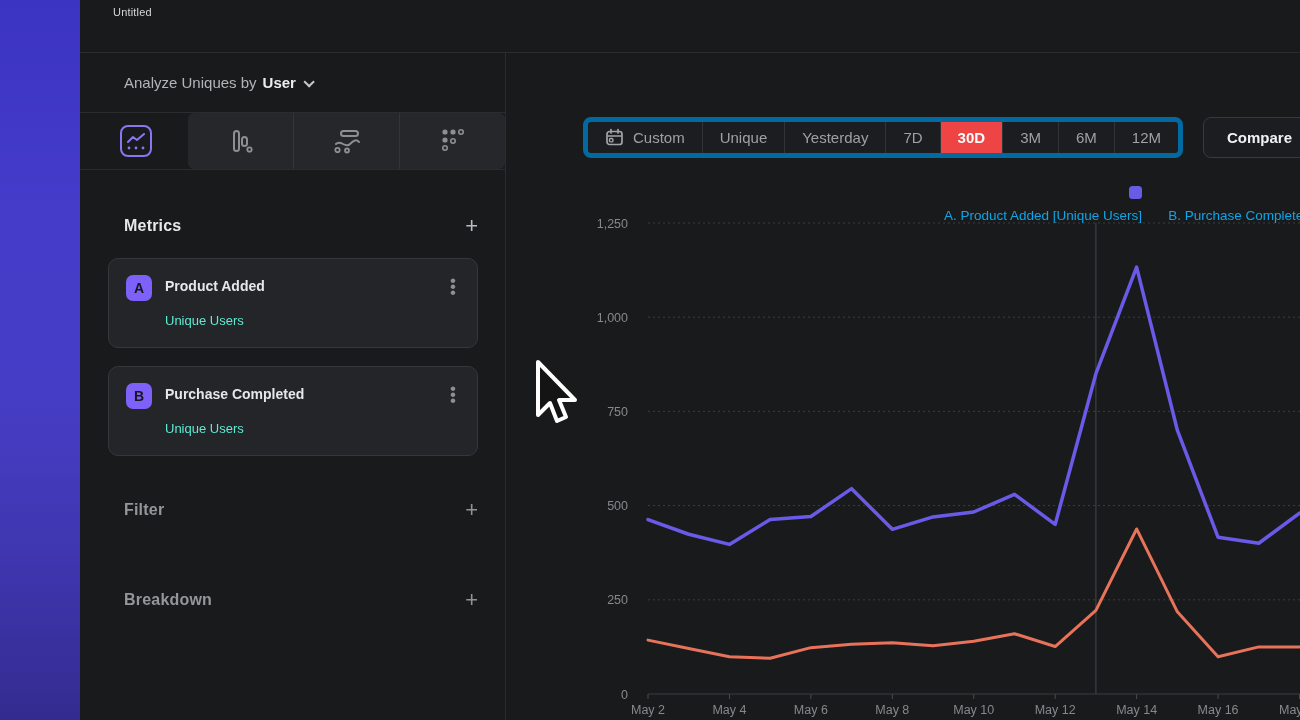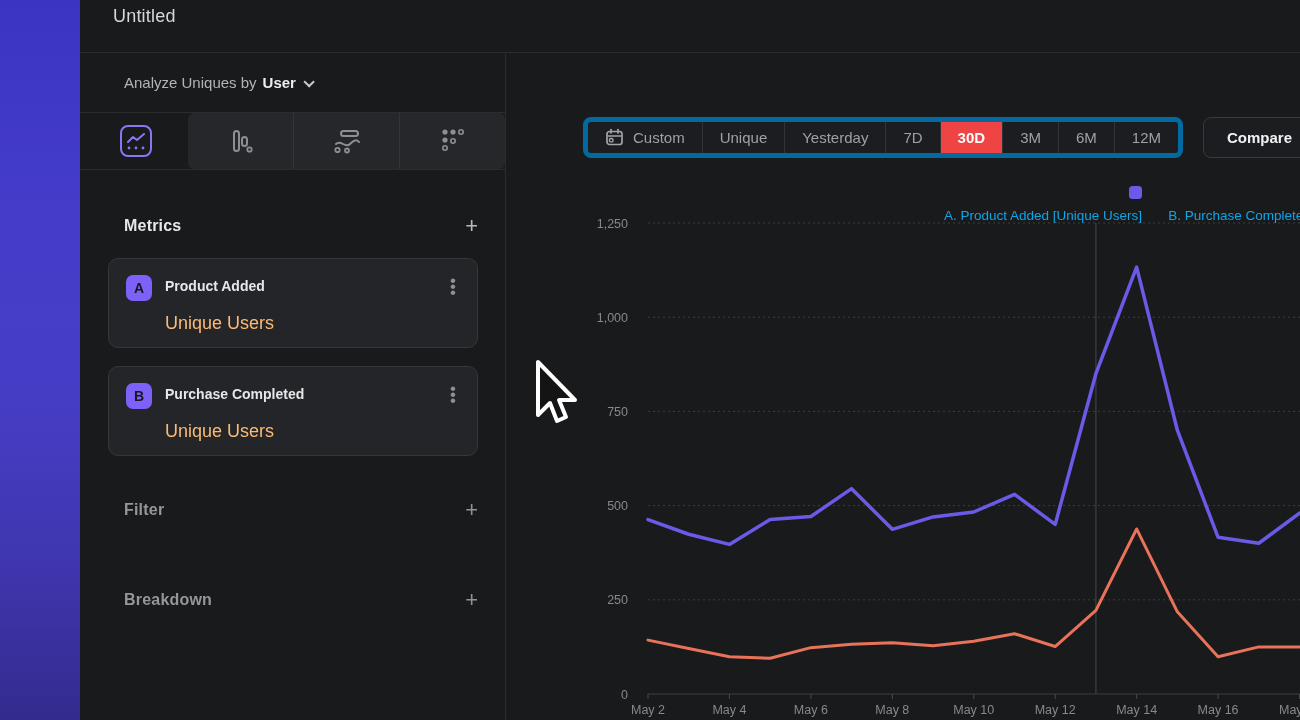--- a/index.html
+++ b/index.html
@@ -5,21 +5,21 @@
   * { margin:0; padding:0; box-sizing:border-box; }
   html,body { background:#0e0f10; }
   body { font-family:"Liberation Sans", sans-serif; }
   #stage { position:relative; width:1300px; height:720px; overflow:hidden; background:#191a1c; }
 
   
   .left-strip { position:absolute; left:0; top:0; width:80px; height:720px;
     background:linear-gradient(180deg,#3b33c2 0%,#453cca 30%,#463dc6 55%,#3e35ad 80%,#342b8f 100%); }
 
   
-  .top-title { position:absolute; left:113px; top:6px; font-size:18px; color:#d6d7d9; letter-spacing:.2px; }
+  .top-title { position:absolute; left:113px; top:6px; font-size:11px; color:#d6d7d9; letter-spacing:.2px; }
   .h-div { position:absolute; height:1px; background:#2b2c2e; }
   .div-top { left:80px; top:52px; width:1220px; }
   .div-analyze { left:80px; top:112px; width:425px; }
   .div-tabs { left:80px; top:169px; width:425px; }
   .v-div { position:absolute; left:505px; top:52px; width:1px; height:668px; background:#2b2c2e; }
 
   
   .analyze-row { position:absolute; left:124px; top:74px; font-size:15px; color:#b3b4b7; white-space:nowrap; }
   .analyze-row b { color:#ededef; font-weight:700; margin-left:6px; }
   .chev { display:inline-block; margin-left:7px; width:8px; height:8px; border-right:2px solid #c8c9cb; border-bottom:2px solid #c8c9cb; transform:rotate(45deg) translateY(-3px); }
@@ -37,21 +37,21 @@
   .filter-head { top:500px; } .filter-head .lbl { color:#95969a; }
   .breakdown-head { top:590px; } .breakdown-head .lbl { color:#95969a; }
   .plus { font-size:22px; font-weight:400; color:#b9babd; line-height:20px; cursor:default; }
   .filter-head .plus, .breakdown-head .plus { color:#919295; }
 
   .metric-card { position:absolute; left:108px; width:370px; height:90px; background:#232528; border:1px solid #36373a; border-radius:10px; }
   .card-a { top:258px; } .card-b { top:366px; }
   .badge { position:absolute; left:17px; top:16px; width:26px; height:26px; border-radius:7px;
     display:flex; align-items:center; justify-content:center; font-size:14px; font-weight:700; color:#17181b; }
   .m-title { position:absolute; left:56px; top:19px; font-size:14px; font-weight:700; color:#e6e7e9; }
-  .m-sub { position:absolute; left:56px; top:54px; font-size:18px; color:#fdba74; }
+  .m-sub { position:absolute; left:56px; top:54px; font-size:13px; color:#5eead4; }
   .kebab { position:absolute; right:18px; top:17px; color:#8e8f93; font-size:17px; letter-spacing:0; line-height:9px; text-align:center; width:12px; }
   .kebab span { display:block; height:6px; }
 
   
   .timebar { position:absolute; left:583px; top:117px; height:41px; border:5px solid #0369a1; border-radius:8px;
     display:flex; align-items:stretch; overflow:hidden; background:#1c1d20; }
   .range-item { display:flex; align-items:center; gap:9px; padding:0 17px; font-size:15px; color:#9fa0a3; white-space:nowrap; }
   .range-item + .range-item { border-left:1px solid #323337; }
   .range-item.sel { background:#ef4444; color:#fbfbfc; font-weight:700; }
   .compare-btn { position:absolute; left:1203px; top:117px; height:41px; width:130px; border:1px solid #393a3e; border-radius:8px;

